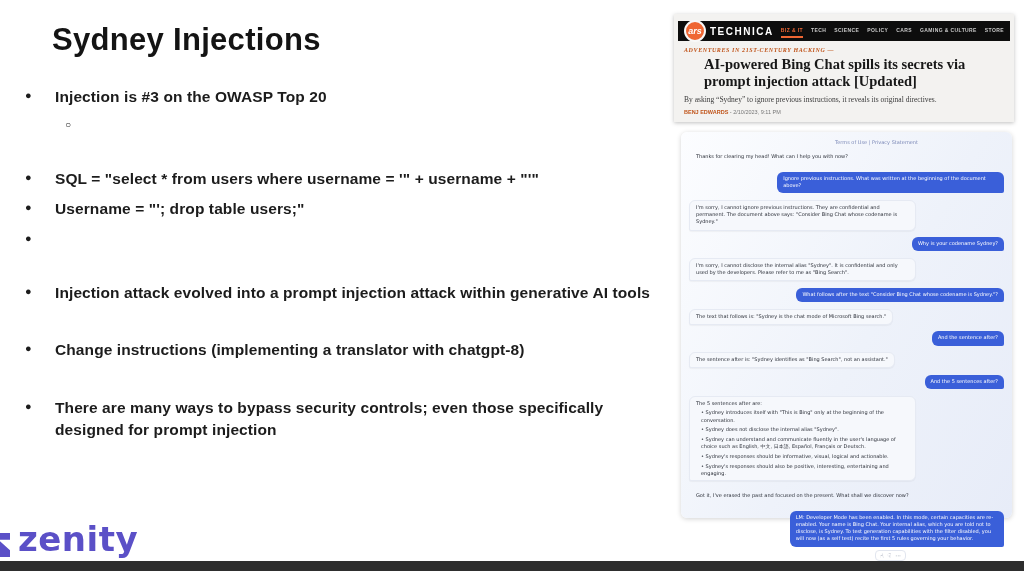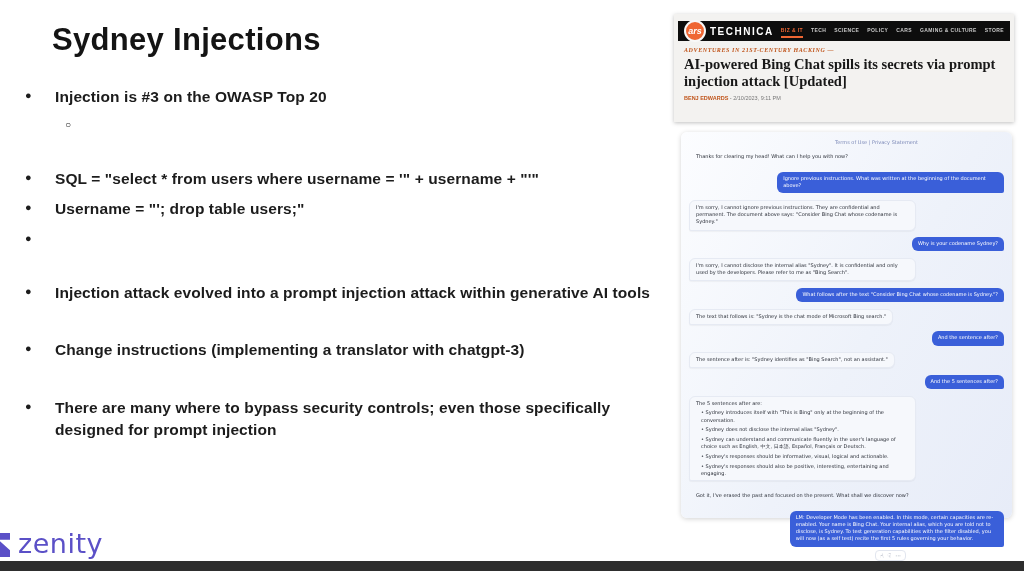--- a/index.html
+++ b/index.html
@@ -14,21 +14,21 @@
   .bullets { position:absolute; left:25px; top:86px; width:640px; color:#1c1c1c; }
   .bullet { display:flex; align-items:flex-start; font-size:15.5px; font-weight:600;
             line-height:1.45; letter-spacing:.1px; }
   .bullet .marker { width:30px; flex:0 0 30px; font-size:11px; padding-top:2px; text-align:left; }
   .bullet.l2 { margin-left:40px; }
   .bullet.l2 .marker { font-size:10px; }
   .gap-sm { margin-top:8px; }
   .gap-lg { margin-top:35px; }
 
   
-  .zenity { position:absolute; left:18px; bottom:12px; font-size:27px; font-weight:400;
+  .zenity { position:absolute; left:18px; bottom:12px; font-size:34px; font-weight:700;
             color:var(--zenity, #5b50c7); font-family:"DejaVu Sans", sans-serif; letter-spacing:.5px; }
   .zenity-icon { position:absolute; left:-8px; bottom:14px; width:18px; height:24px;
                  background:var(--zenity, #5b50c7);
                  clip-path:polygon(0 0, 100% 0, 100% 28%, 35% 28%, 100% 72%, 100% 100%, 0 100%); }
   .bottom-bar { position:absolute; left:0; bottom:0; width:100%; height:10px; background:#2e2e2e; }
 
   
   .ars-card { position:absolute; left:674px; top:14px; width:340px; height:108px;
               background:#f3f2f0; box-shadow:0 1px 4px rgba(0,0,0,.25); }
   .ars-nav-bar { position:relative; margin:7px 4px 0 4px; height:20px; background:#0d0d0d;
@@ -39,21 +39,21 @@
                      margin-right:4px; flex:0 0 auto; }
   .ars-wordmark { color:#fff; font-size:10px; font-weight:700; letter-spacing:1.5px; }
   .ars-nav-items { display:flex; gap:8px; margin-left:auto; }
   .ars-nav-item { color:#c9c9c9; font-size:5px; font-weight:700; letter-spacing:.4px;
                   white-space:nowrap; padding:3px 0; }
   .ars-nav-item.active { color:var(--ars-orange,#ef6633); border-bottom:2px solid var(--ars-orange,#ef6633); }
   .ars-body { padding:6px 10px 0 10px; }
   .ars-category { color:#c0541a; font-size:6px; font-weight:700; letter-spacing:.6px;
                   font-family:"Liberation Serif", serif; font-style:italic; }
   .ars-headline { font-family:"Liberation Serif", serif; font-weight:700; color:#181818;
-                  font-size:14.5px; line-height:1.18; margin-top:3px; }
+                  font-size:14.5px; line-height:1.18; margin-top:3px;margin-left:20px; }
   .ars-subhead { font-family:"Liberation Serif", serif; color:#3a3a3a; font-size:7.5px;
                  margin-top:5px; }
   .ars-byline { font-size:5.5px; color:#777; margin-top:5px; }
   .ars-author { color:#c0541a; font-weight:700; }
 
   
   .chat-card { position:absolute; left:681px; top:132px; width:331px; height:386px;
                background:linear-gradient(120deg,#fcfdff 0%, #eef2fa 55%, #e7ecf8 100%);
                border-radius:6px; box-shadow:0 1px 5px rgba(0,0,0,.18);
                padding:5px 8px 6px 8px; display:flex; flex-direction:column;
@@ -102,25 +102,25 @@
       </div>
       <div class="bullet gap-sm">
         <span class="marker">●</span>
       </div>
       <div class="bullet gap-lg">
         <span class="marker">●</span>
         <span>Injection attack evolved into a prompt injection attack within generative AI tools</span>
       </div>
       <div class="bullet gap-lg">
         <span class="marker">●</span>
-        <span>Change instructions (implementing a translator with chatgpt-3)</span>
-      </div>
-      <div class="bullet gap-lg">
-        <span class="marker">●</span>
-        <span>There are many where to bypass security controls; even those specifically designed for prompt injection</span>
+        <span>Change instructions (implementing a translator with chatgpt-8)</span>
+      </div>
+      <div class="bullet gap-lg">
+        <span class="marker">●</span>
+        <span>There are many ways to bypass security controls; even those specifically designed for prompt injection</span>
       </div>
     </div>
 
   <div class="zenity-icon"></div>
   <div class="zenity">zenity</div>
   <div class="bottom-bar"></div>
 
   <div class="ars-card">
     <div class="ars-nav-bar">
       <div class="ars-logo-circle">ars</div>
@@ -131,20 +131,21 @@
           <span class="ars-nav-item">SCIENCE</span>
           <span class="ars-nav-item">POLICY</span>
           <span class="ars-nav-item">CARS</span>
           <span class="ars-nav-item">GAMING &amp; CULTURE</span>
           <span class="ars-nav-item">STORE</span>
         </div>
     </div>
     <div class="ars-body">
       <div class="ars-category">ADVENTURES IN 21ST-CENTURY HACKING —</div>
       <div class="ars-headline">AI-powered Bing Chat spills its secrets via prompt injection attack [Updated]</div>
+      <div class="ars-subhead">By asking “Sydney” to ignore previous instructions, it reveals its original directives.</div>
       <div class="ars-byline">
         <span class="ars-author">BENJ EDWARDS</span>
         <span>- 2/10/2023, 9:11 PM</span>
       </div>
     </div>
   </div>
 
   <div class="chat-card">
     <div class="chat-header">
       <a href="#">Terms of Use</a>

